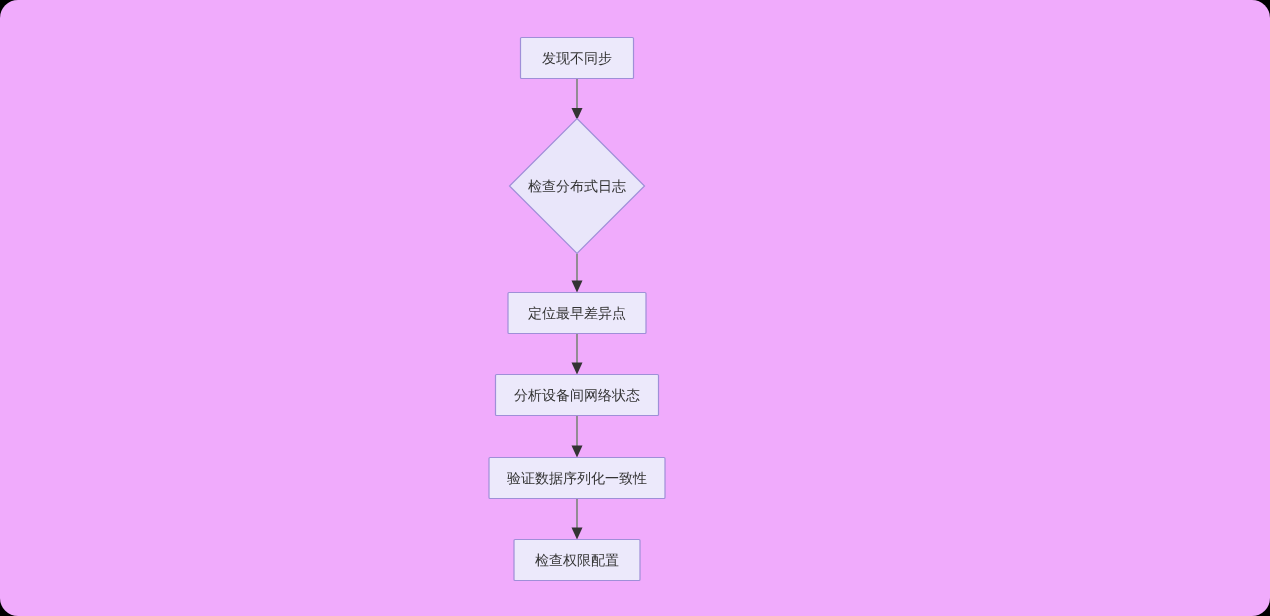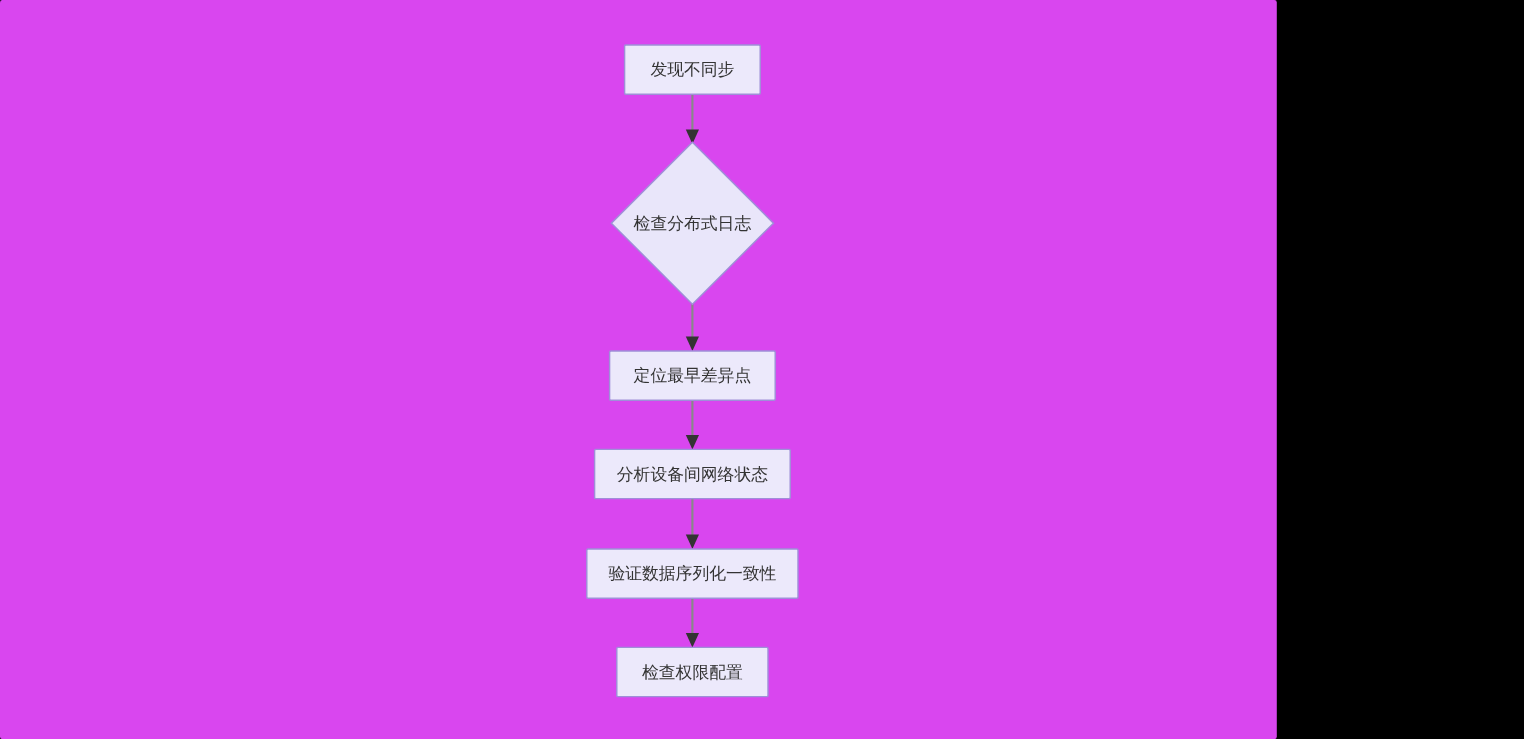--- a/index.html
+++ b/index.html
@@ -8,24 +8,24 @@
     background: #000000;
   }
   body {
     width: 1270px;
     height: 616px;
     overflow: hidden;
     font-family: "DejaVu Sans", "Liberation Sans", sans-serif;
   }
   #canvas {
     position: relative;
-    width: 1064px;
+    width: 1270px;
     height: 616px;
-    background: #d946ef;
-    border-radius: 2px;
+    background: #f0abfc;
+    border-radius: 18px;
     overflow: hidden;
   }
   #flow-svg {
     position: absolute;
     left: 0;
     top: 0;
     width: 1270px;
     height: 616px;
     display: block;
   }

